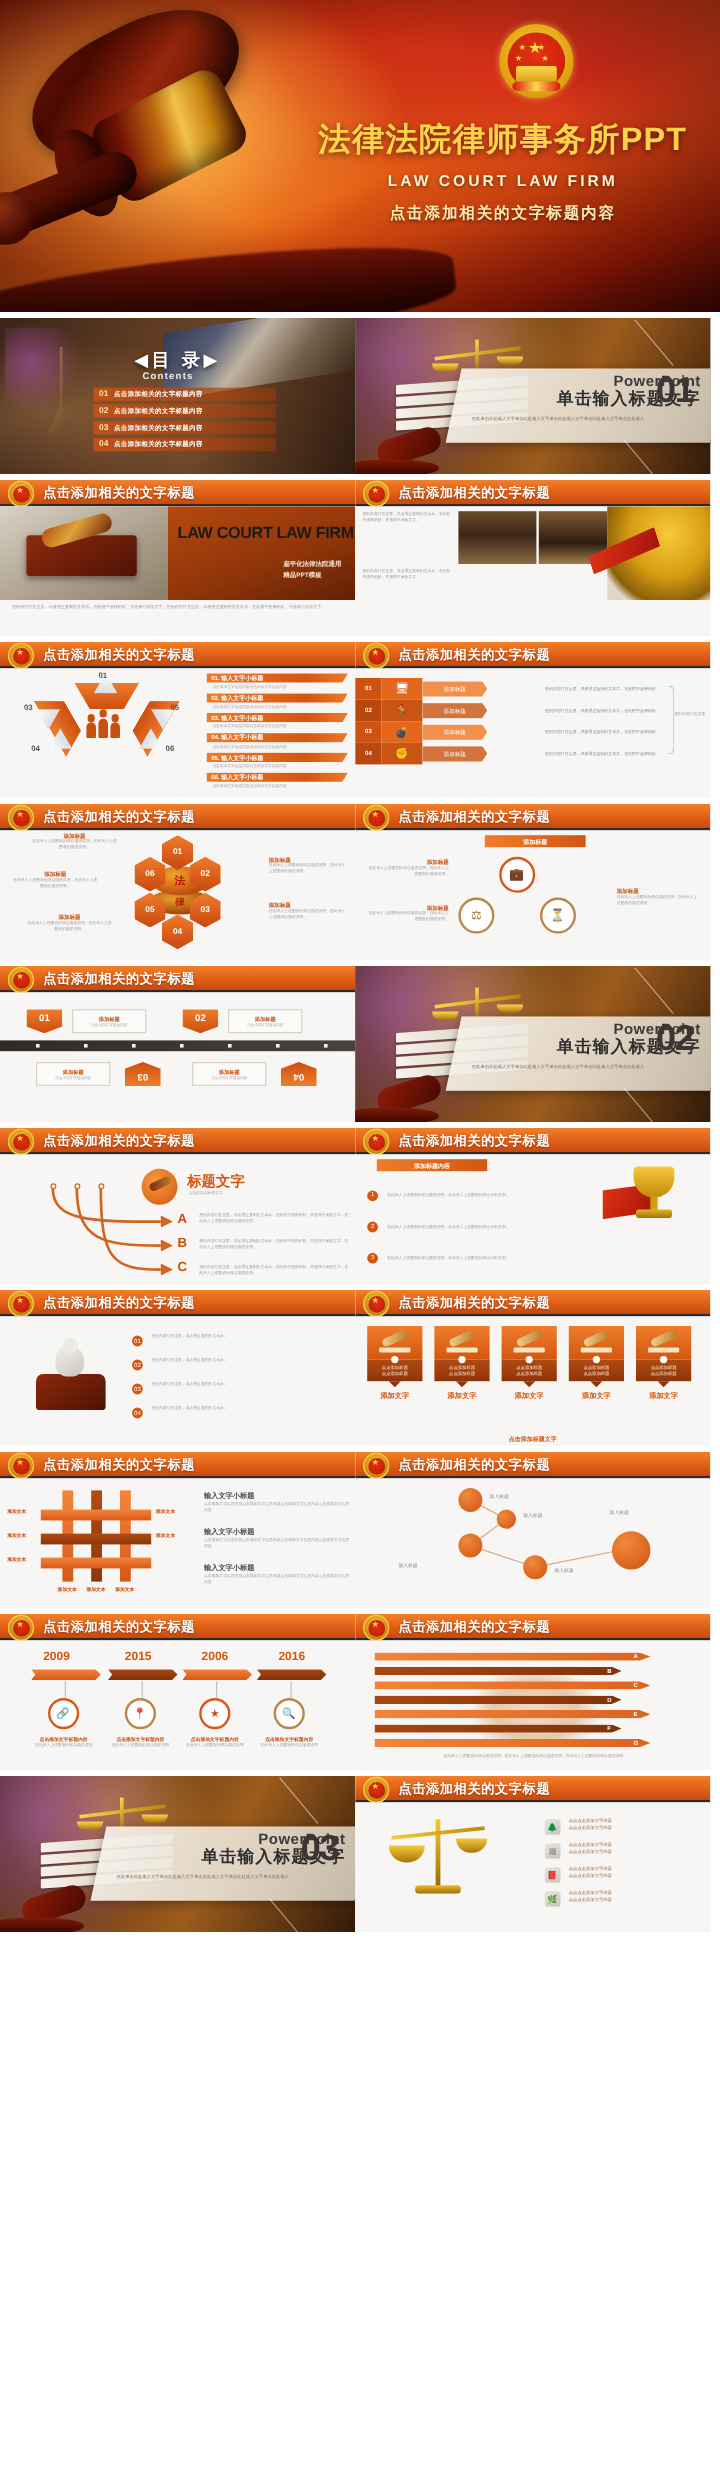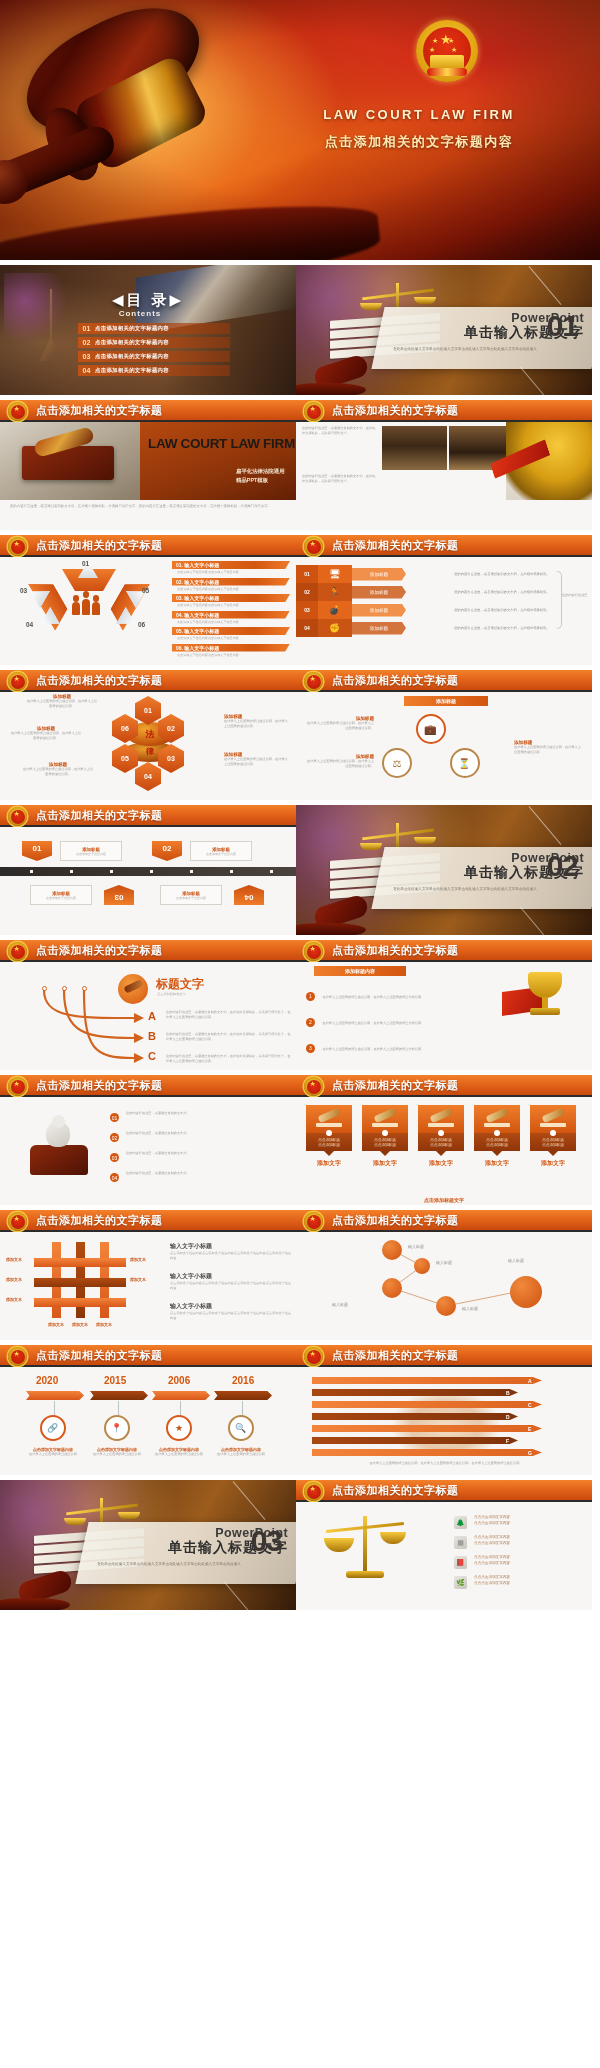--- a/index.html
+++ b/index.html
@@ -432,20 +432,21 @@
       <span class="star">★</span>
         <span class="star s2">★</span>
         <span class="star s3">★</span>
       <span class="star s4">★</span>
         <span class="star s5">★</span>
       <div class="gate"></div>
         <div class="wheat"></div>
     </div>
 
     <div class="cover-txt">
+      <div class="cover-title">法律法院律师事务所PPT</div>
       <div class="cover-sub">LAW COURT LAW FIRM</div>
       <div class="cover-sub2">点击添加相关的文字标题内容</div>
     </div>
   </div>
 
   <div class="gap"></div>
 
   <div class="row">
     <div class="slide h130 contents">
       <div class="bokeh"></div>
@@ -1039,21 +1040,21 @@
 
   <div class="row">
     <div class="slide h130">
       <div class="hdr">
         <div class="badge">
             <i></i>
           </div>
         <div class="ttl">点击添加相关的文字标题</div>
       </div>
       <div class="body">
-        <span class="yr" style="left:36px;top:8px">2020</span>
+        <span class="yr" style="left:36px;top:8px">2009</span>
         <span class="yr" style="left:104px;top:8px">2015</span>
         <span class="yr" style="left:168px;top:8px">2006</span>
         <span class="yr" style="left:232px;top:8px">2016</span>
         <div class="ybar" style="left:26px;top:24px;width:58px"></div>
         <div class="ybar d" style="left:90px;top:24px;width:58px"></div>
         <div class="ybar" style="left:152px;top:24px;width:58px"></div>
         <div class="ybar d" style="left:214px;top:24px;width:58px"></div>
         <div style="position:absolute;left:54px;top:34px;width:1px;height:14px;background:#b9c3c6"></div>
         <div style="position:absolute;left:118px;top:34px;width:1px;height:14px;background:#b9c3c6"></div>
         <div style="position:absolute;left:180px;top:34px;width:1px;height:14px;background:#b9c3c6"></div>

